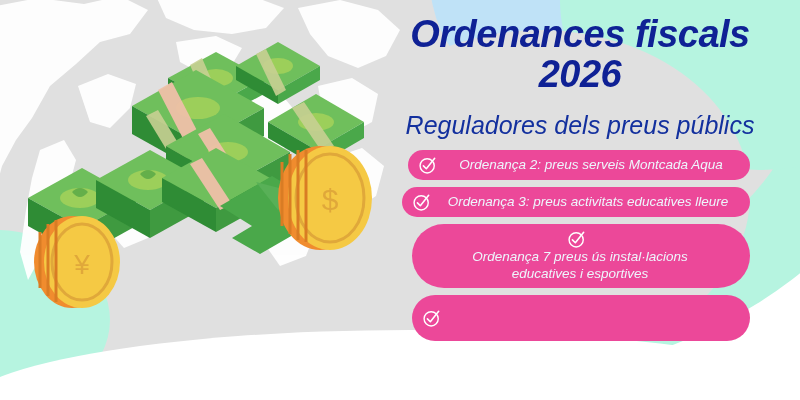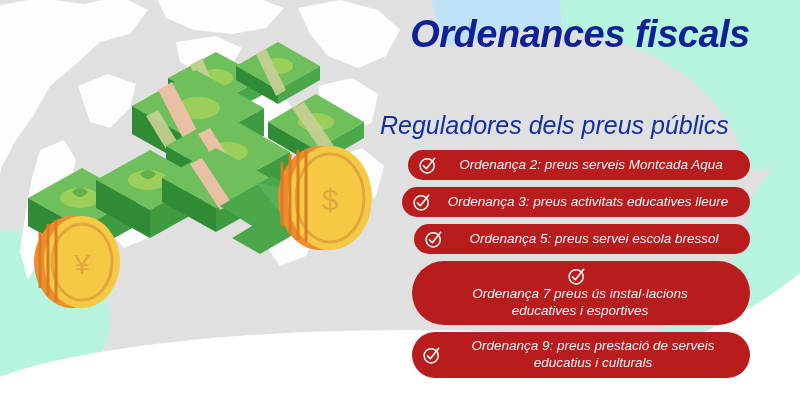--- a/index.html
+++ b/index.html
@@ -135,40 +135,40 @@
     font-weight: bold;
     line-height: 1.06;
     letter-spacing: -0.5px;
   }
 
   .subtitle {
     position: absolute;
     left: 0;
     top: 112px;
     width: 400px;
-    text-align: left;
+    text-align: center;
     color: #13309e;
     font-size: 25px;
     font-weight: normal;
     line-height: 1.1;
   }
 
   .pill-list {
     position: absolute;
     left: 0;
     top: 150px;
     width: 420px;
   }
 
   .pill {
     position: relative;
     box-sizing: border-box;
     display: flex;
     align-items: center;
-    background: #b91c1c;
+    background: #ec4899;
     color: #eef6fd;
     border-radius: 999px;
     min-height: 30px;
     padding: 5px 12px 5px 10px;
     margin-bottom: 7px;
   }
   .pill .check-icon {
     flex: 0 0 auto;
     width: 20px;
     height: 20px;
@@ -322,20 +322,21 @@
         <line x1="36" y1="190" x2="36" y2="272"></line>
       </g>
       <text x="62" y="244" font-family="'Liberation Sans', sans-serif" font-size="28" fill="#e0a83a" text-anchor="middle">¥</text>
     </g>
   </svg>
 
   <div class="content">
 
     <div class="title">
       <div>Ordenances fiscals</div>
+      <div>2026</div>
     </div>
 
     <div class="subtitle">Reguladores dels preus públics</div>
 
     <div class="pill-list">
 
       <div class="pill pill-1">
         <svg class="check-icon" viewBox="0 0 24 24">
           <circle cx="11" cy="13" r="8.5" fill="none" stroke="#ffffff" stroke-width="1.7"></circle>
           <path d="M6.5 13 L10 16.5 L20 4" fill="none" stroke="#ffffff" stroke-width="1.9" stroke-linecap="round" stroke-linejoin="round"></path>
@@ -344,41 +345,32 @@
       </div>
 
       <div class="pill pill-2">
         <svg class="check-icon" viewBox="0 0 24 24">
           <circle cx="11" cy="13" r="8.5" fill="none" stroke="#ffffff" stroke-width="1.7"></circle>
           <path d="M6.5 13 L10 16.5 L20 4" fill="none" stroke="#ffffff" stroke-width="1.9" stroke-linecap="round" stroke-linejoin="round"></path>
         </svg>
         <span class="pill-label">Ordenança 3: preus activitats educatives lleure</span>
       </div>
 
-      <div class="pill pill-3">
-        <svg class="check-icon" viewBox="0 0 24 24">
-          <circle cx="11" cy="13" r="8.5" fill="none" stroke="#ffffff" stroke-width="1.7"></circle>
-          <path d="M6.5 13 L10 16.5 L20 4" fill="none" stroke="#ffffff" stroke-width="1.9" stroke-linecap="round" stroke-linejoin="round"></path>
-        </svg>
-        <span class="pill-label">Ordenança 5: preus servei escola bressol</span>
-      </div>
 
       <div class="pill pill-4">
         <svg class="check-icon" viewBox="0 0 24 24">
           <circle cx="11" cy="13" r="8.5" fill="none" stroke="#ffffff" stroke-width="1.7"></circle>
           <path d="M6.5 13 L10 16.5 L20 4" fill="none" stroke="#ffffff" stroke-width="1.9" stroke-linecap="round" stroke-linejoin="round"></path>
         </svg>
         <span class="pill-label">Ordenança 7 preus ús instal·lacions
 educatives i esportives</span>
       </div>
 
       <div class="pill pill-5">
         <svg class="check-icon" viewBox="0 0 24 24">
           <circle cx="11" cy="13" r="8.5" fill="none" stroke="#ffffff" stroke-width="1.7"></circle>
           <path d="M6.5 13 L10 16.5 L20 4" fill="none" stroke="#ffffff" stroke-width="1.9" stroke-linecap="round" stroke-linejoin="round"></path>
         </svg>
-        <span class="pill-label">Ordenança 9: preus prestació de serveis
-educatius i culturals</span>
       </div>
 
     </div>
   </div>
 </div>
 
 </body></html>

